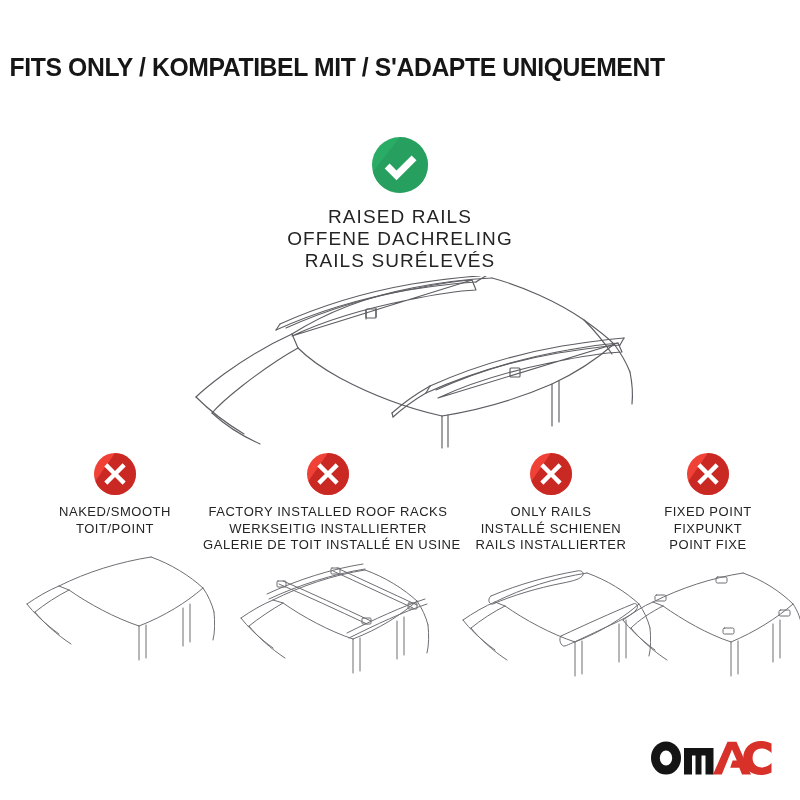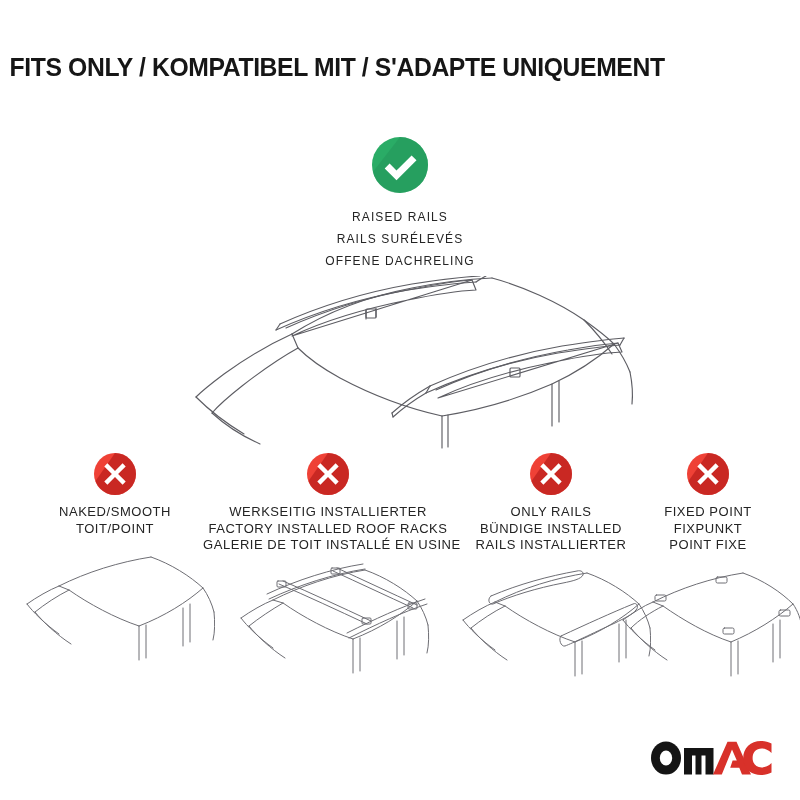--- a/index.html
+++ b/index.html
@@ -48,21 +48,21 @@
     height: 58px;
     margin: 0 auto;
     position: relative;
   }
   .badge svg { display: block; }
 
   .primary-labels {
     margin-top: 12px;
   }
   .label-line {
-    font-size: 12px;
+    font-size: 19px;
     font-weight: 400;
     letter-spacing: 1.1px;
     line-height: 22px;
     color: #242424;
     white-space: nowrap;
   }
 
   
   .main-illustration {
     position: absolute;
@@ -158,22 +158,22 @@
   <div class="badge">
     <svg width="58" height="58" viewBox="0 0 58 58" aria-hidden="true">
       <circle cx="29" cy="29" r="28" fill="#2aac66"></circle>
       <path d="M29 1 A28 28 0 0 1 29 57 A28 28 0 0 1 1.8 36 Z" fill="#229659" opacity="0.55"></path>
       <path d="M40.6 19.4 L25.5 34.5 L18.6 27.6 L13.7 32.5 L25.5 44.3 L45.5 24.3 Z" fill="#ffffff"></path>
     </svg>
   </div>
 
   <div class="primary-labels">
     <div class="label-line">RAISED RAILS</div>
+    <div class="label-line">OFFENE DACHRELING</div>
     <div class="label-line">RAILS SURÉLEVÉS</div>
-    <div class="label-line">OFFENE DACHRELING</div>
   </div>
 </div>
 
 <div class="main-illustration">
   <svg width="460" height="180" viewBox="0 0 460 180" aria-hidden="true">
     <g class="line-art">
 
       <path d="M112 58 C150 34 190 20 232 12 C262 6 290 3 312 2"></path>
       <path d="M312 2 C342 10 378 26 404 44 C418 54 428 62 434 68"></path>
       <path d="M434 68 C418 82 398 96 372 108 C340 122 300 134 262 140"></path>
@@ -258,22 +258,22 @@
 
   <div class="incompat-item item-1">
     <div class="incompat-badge">
       <svg width="44" height="44" viewBox="0 0 44 44" aria-hidden="true">
         <circle cx="22" cy="22" r="21" fill="#ef4136"></circle>
         <path d="M22 1 A21 21 0 0 1 22 43 A21 21 0 0 1 2.5 29 Z" fill="#b11a18" opacity="0.62"></path>
         <path d="M14.4 11.3 L11.3 14.4 L18.9 22 L11.3 29.6 L14.4 32.7 L22 25.1 L29.6 32.7 L32.7 29.6 L25.1 22 L32.7 14.4 L29.6 11.3 L22 18.9 Z" fill="#ffffff"></path>
       </svg>
     </div>
     <div class="incompat-labels">
+      <div class="incompat-line">FACTORY INSTALLED ROOF RACKS</div>
       <div class="incompat-line">WERKSEITIG INSTALLIERTER</div>
-      <div class="incompat-line">FACTORY INSTALLED ROOF RACKS</div>
       <div class="incompat-line">GALERIE DE TOIT INSTALLÉ EN USINE</div>
     </div>
     <div class="incompat-art">
       <svg width="215" height="130" viewBox="0 0 215 130" aria-hidden="true">
         <g class="line-art-thin">
 
           <path d="M52 46 C80 32 112 21 144 16"></path>
           <path d="M144 16 C164 23 183 35 196 47"></path>
           <path d="M196 47 C180 61 158 75 132 85"></path>
           <path d="M132 85 C108 77 82 63 62 49"></path>
@@ -311,21 +311,21 @@
   <div class="incompat-item item-2">
     <div class="incompat-badge">
       <svg width="44" height="44" viewBox="0 0 44 44" aria-hidden="true">
         <circle cx="22" cy="22" r="21" fill="#ef4136"></circle>
         <path d="M22 1 A21 21 0 0 1 22 43 A21 21 0 0 1 2.5 29 Z" fill="#b11a18" opacity="0.62"></path>
         <path d="M14.4 11.3 L11.3 14.4 L18.9 22 L11.3 29.6 L14.4 32.7 L22 25.1 L29.6 32.7 L32.7 29.6 L25.1 22 L32.7 14.4 L29.6 11.3 L22 18.9 Z" fill="#ffffff"></path>
       </svg>
     </div>
     <div class="incompat-labels">
       <div class="incompat-line">ONLY RAILS</div>
-      <div class="incompat-line">BÜNDIGE INSTALLED</div>
+      <div class="incompat-line">INSTALLÉ SCHIENEN</div>
       <div class="incompat-line">RAILS INSTALLIERTER</div>
     </div>
     <div class="incompat-art">
       <svg width="200" height="125" viewBox="0 0 200 125" aria-hidden="true">
         <g class="line-art-thin">
           <path d="M44 36 C72 22 104 12 136 7"></path>
           <path d="M136 7 C156 14 175 26 188 38"></path>
           <path d="M188 38 C172 52 150 66 124 76"></path>
           <path d="M124 76 C100 68 74 54 54 40"></path>
           <path d="M54 40 L44 36"></path>

